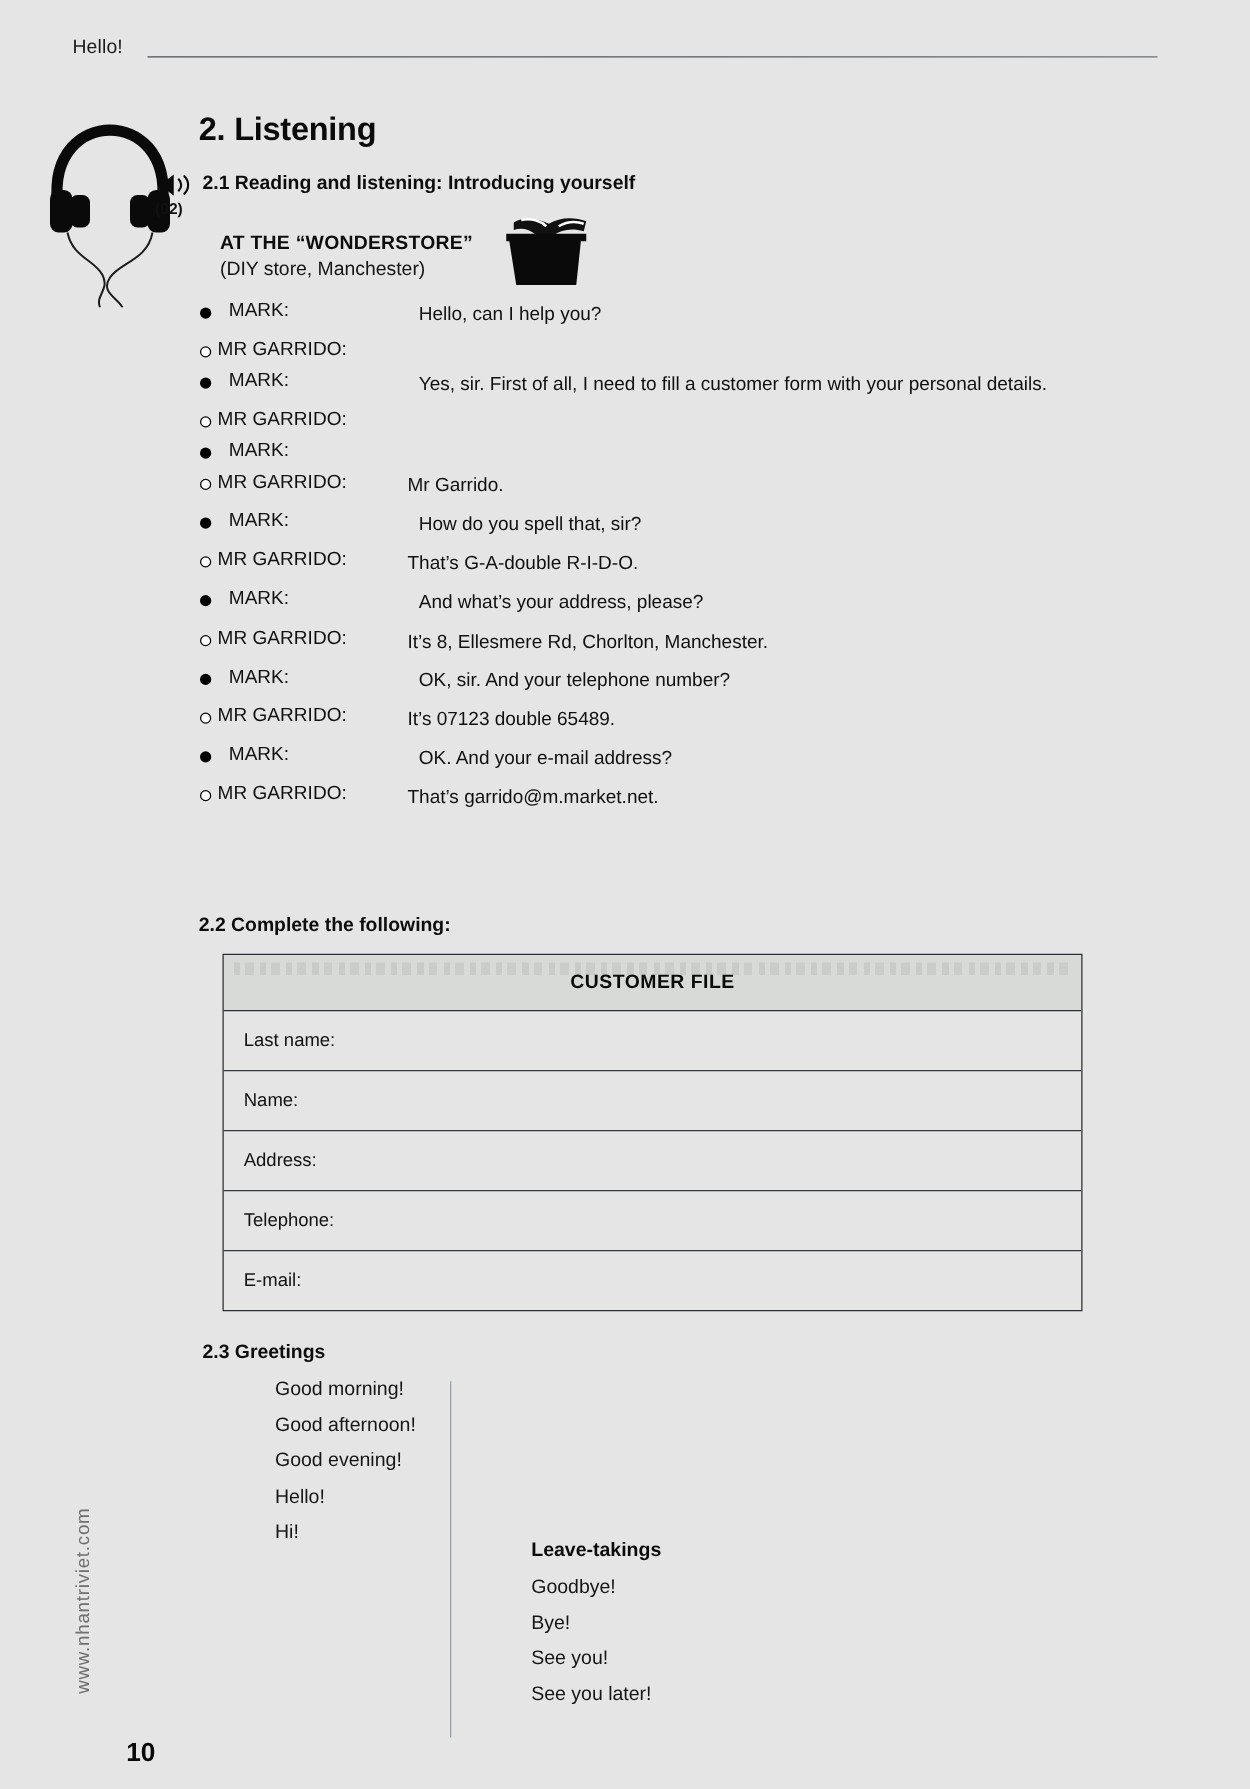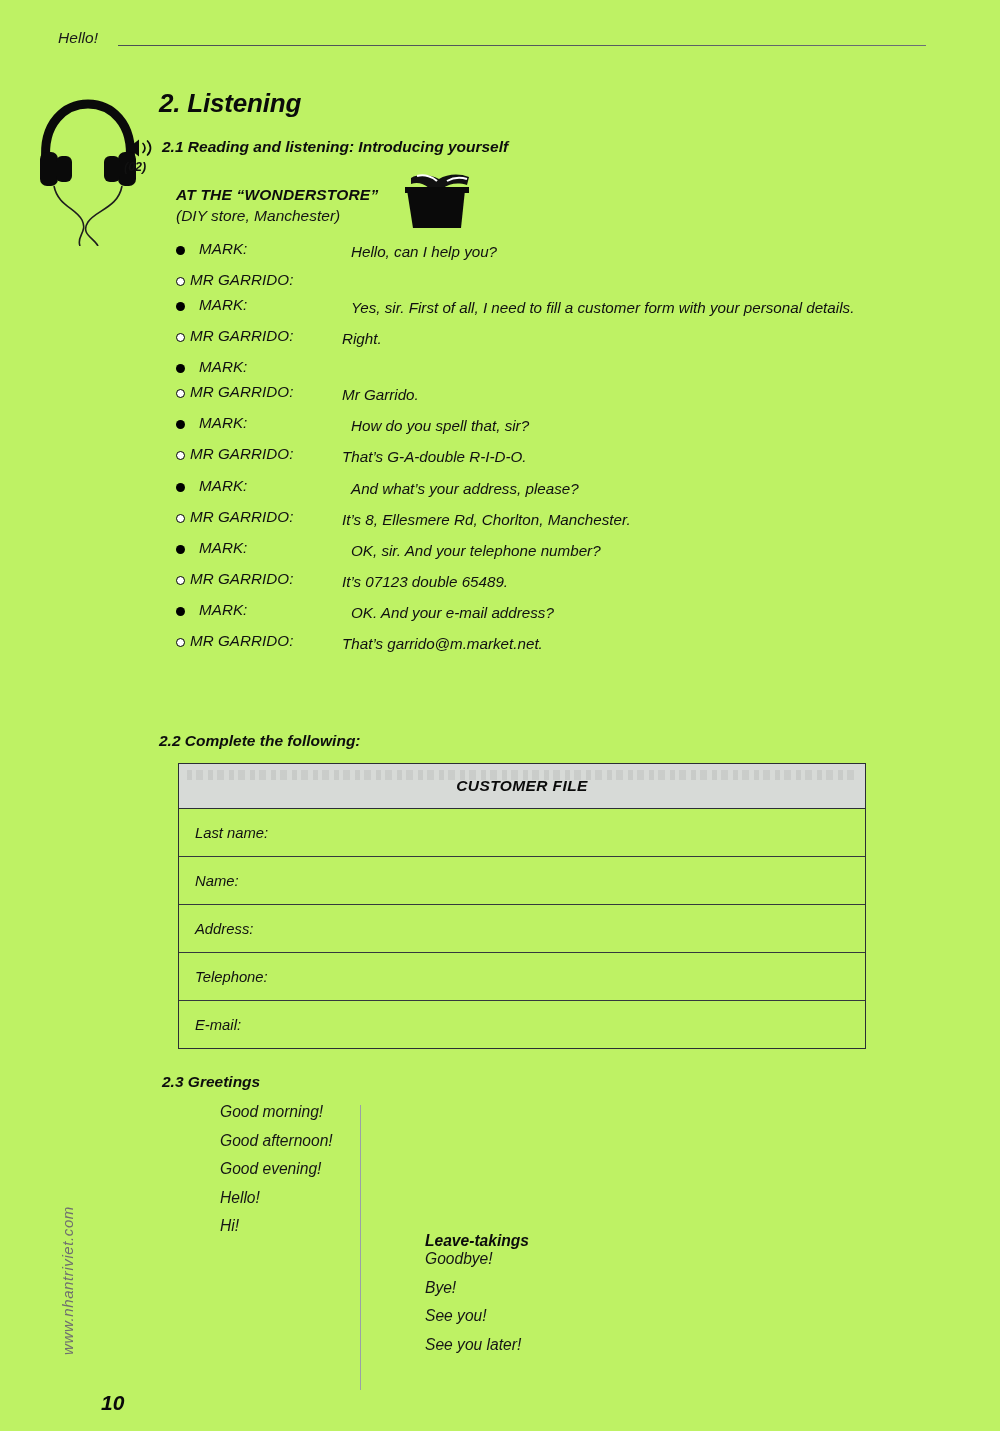--- a/index.html
+++ b/index.html
@@ -8,23 +8,22 @@
     background: #ffffff;
   }
   body {
     font-family: "Liberation Sans", sans-serif;
     color: #111111;
   }
   #page {
     position: relative;
     width: 1000px;
     height: 1431px;
-    background: #bef264;
+    background: #e5e5e5;
     overflow: hidden;
-    font-style: italic;
   }
 
   
   #running-header {
     position: absolute;
     left: 58px;
     top: 29px;
     font-size: 15.5px;
     letter-spacing: 0.1px;
     color: #1a1a1a;
@@ -108,21 +107,21 @@
     position: absolute;
     left: 399px;
     top: 172px;
     width: 78px;
     height: 62px;
   }
 
   
   #dialogue {
     position: absolute;
-    left: 176px;
+    left: 160px;
     top: 240px;
     width: 760px;
   }
   .dlg-row {
     position: relative;
     display: flex;
     align-items: flex-start;
     margin-bottom: 8px;
   }
   .dlg-marker {
@@ -257,21 +256,21 @@
   #leavetakings-block {
     position: absolute;
     left: 425px;
     top: 1232px;
     font-size: 15.6px;
     color: #151515;
   }
   #leavetakings-title {
     font-weight: bold;
     color: #0b0b0b;
-    margin-bottom: 0;
+    margin-bottom: 11px;
   }
   #leavetakings-block .l-item { margin-bottom: 10.5px; }
 
   
   #watermark {
     position: absolute;
     left: -33px;
     top: 1272px;
     width: 200px;
     transform: rotate(-90deg);
@@ -361,21 +360,20 @@
         </div>
       <div class="dlg-speaker indented">MARK:</div>
       <div class="dlg-text">Yes, sir. First of all, I need to fill a customer form with your personal details.</div>
     </div>
 
     <div class="dlg-row">
       <div class="dlg-marker">
           <span class="marker-ring"></span>
         </div>
       <div class="dlg-speaker">MR GARRIDO:</div>
-      <div class="dlg-text">Right.</div>
     </div>
 
     <div class="dlg-row">
       <div class="dlg-marker">
           <span class="marker-dot"></span>
         </div>
       <div class="dlg-speaker indented">MARK:</div>
     </div>
 
     <div class="dlg-row">

